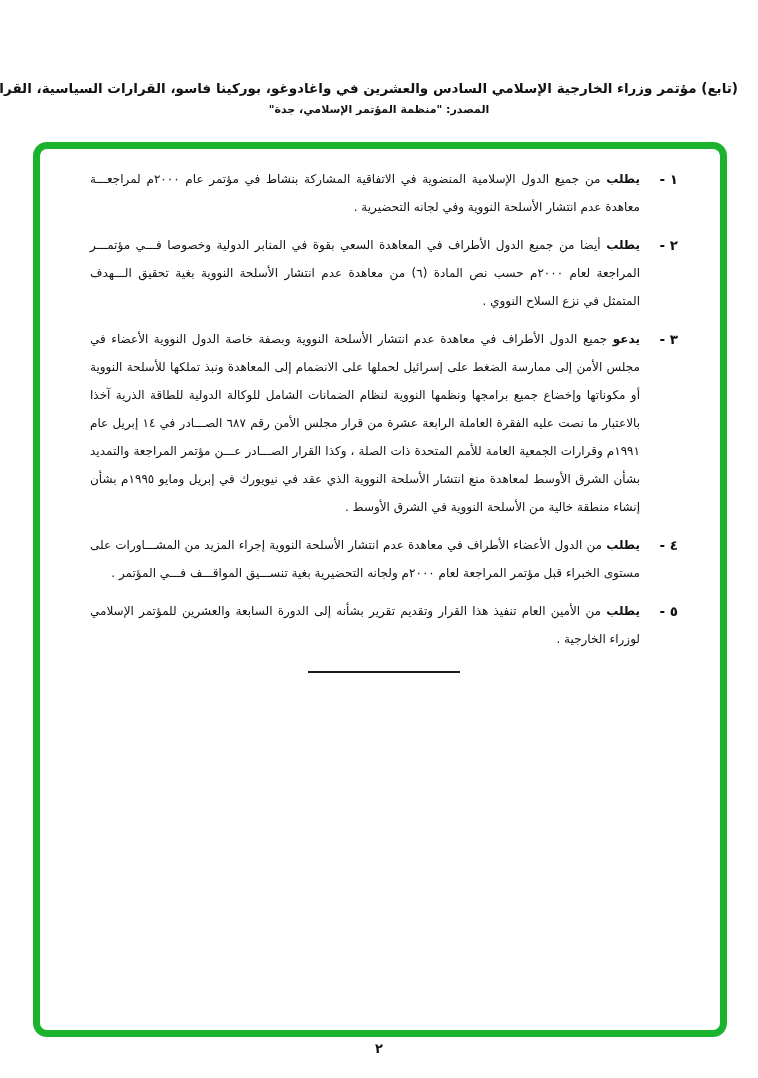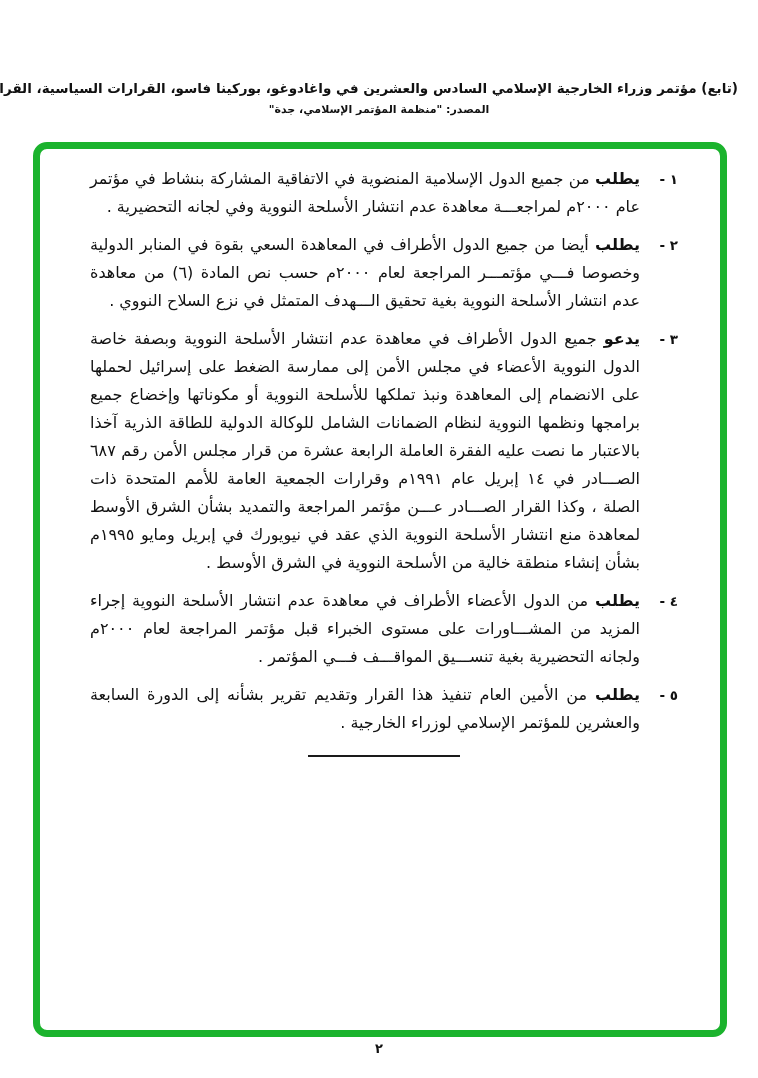--- a/index.html
+++ b/index.html
@@ -53,21 +53,21 @@
   .item-num {
     flex: 0 0 30px;
     font-size: 13.5px;
     font-weight: bold;
     color: #111;
     line-height: 28px;
     white-space: nowrap;
   }
   .item-body {
     flex: 1 1 auto;
-    font-size: 16px;
+    font-size: 12px;
     color: #111;
     line-height: 28px;
     text-align: justify;
   }
   .item-lead {
     font-weight: bold;
   }
   .divider {
     width: 152px;
     height: 2px;

